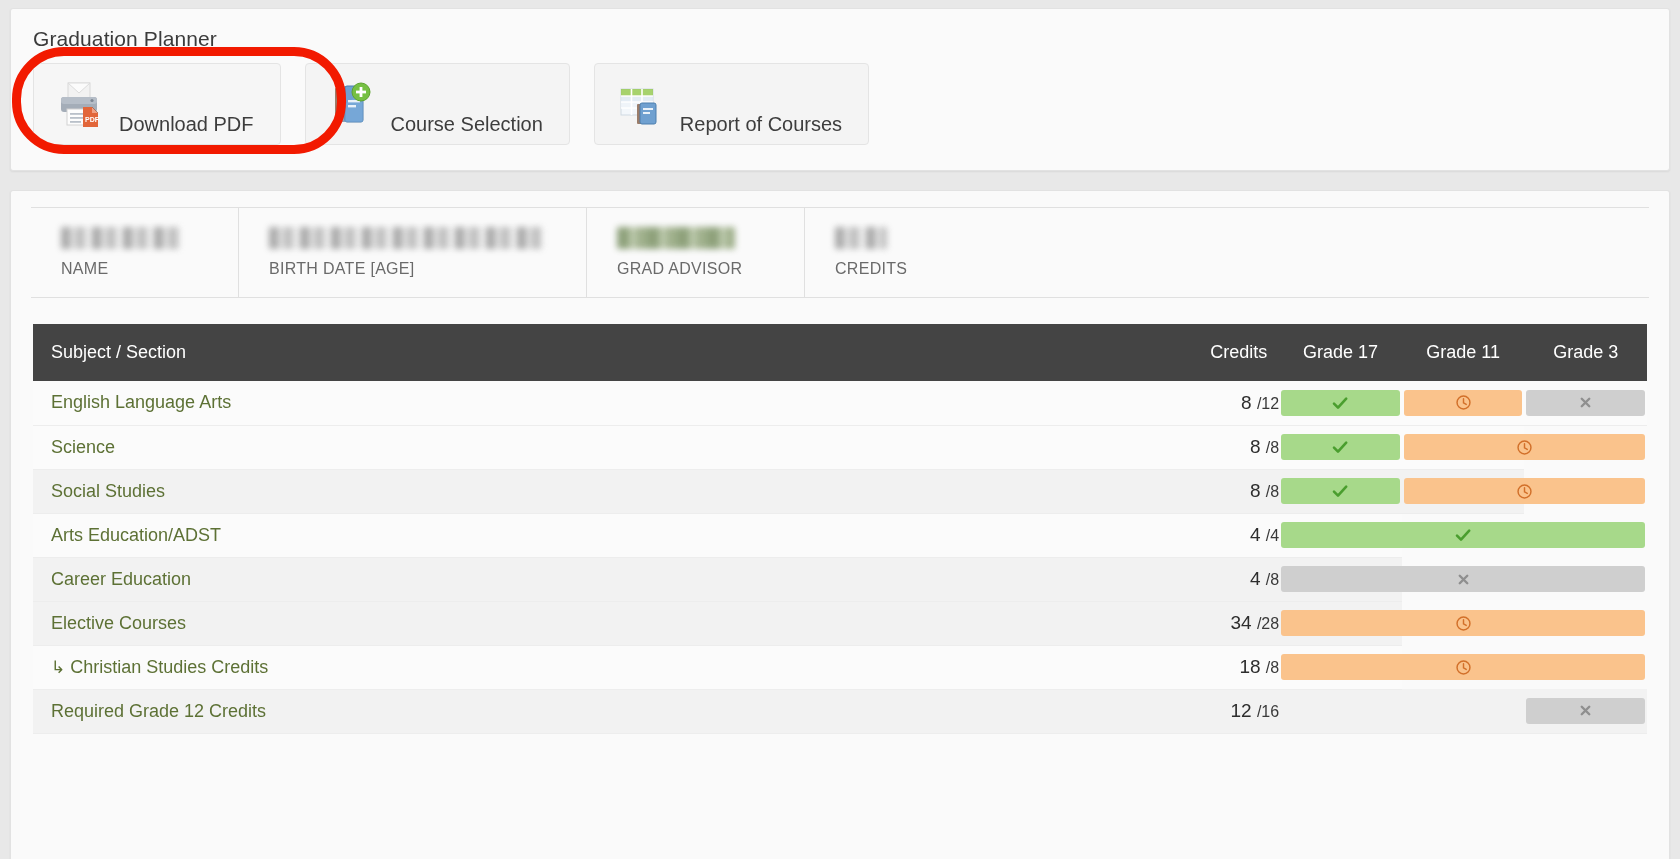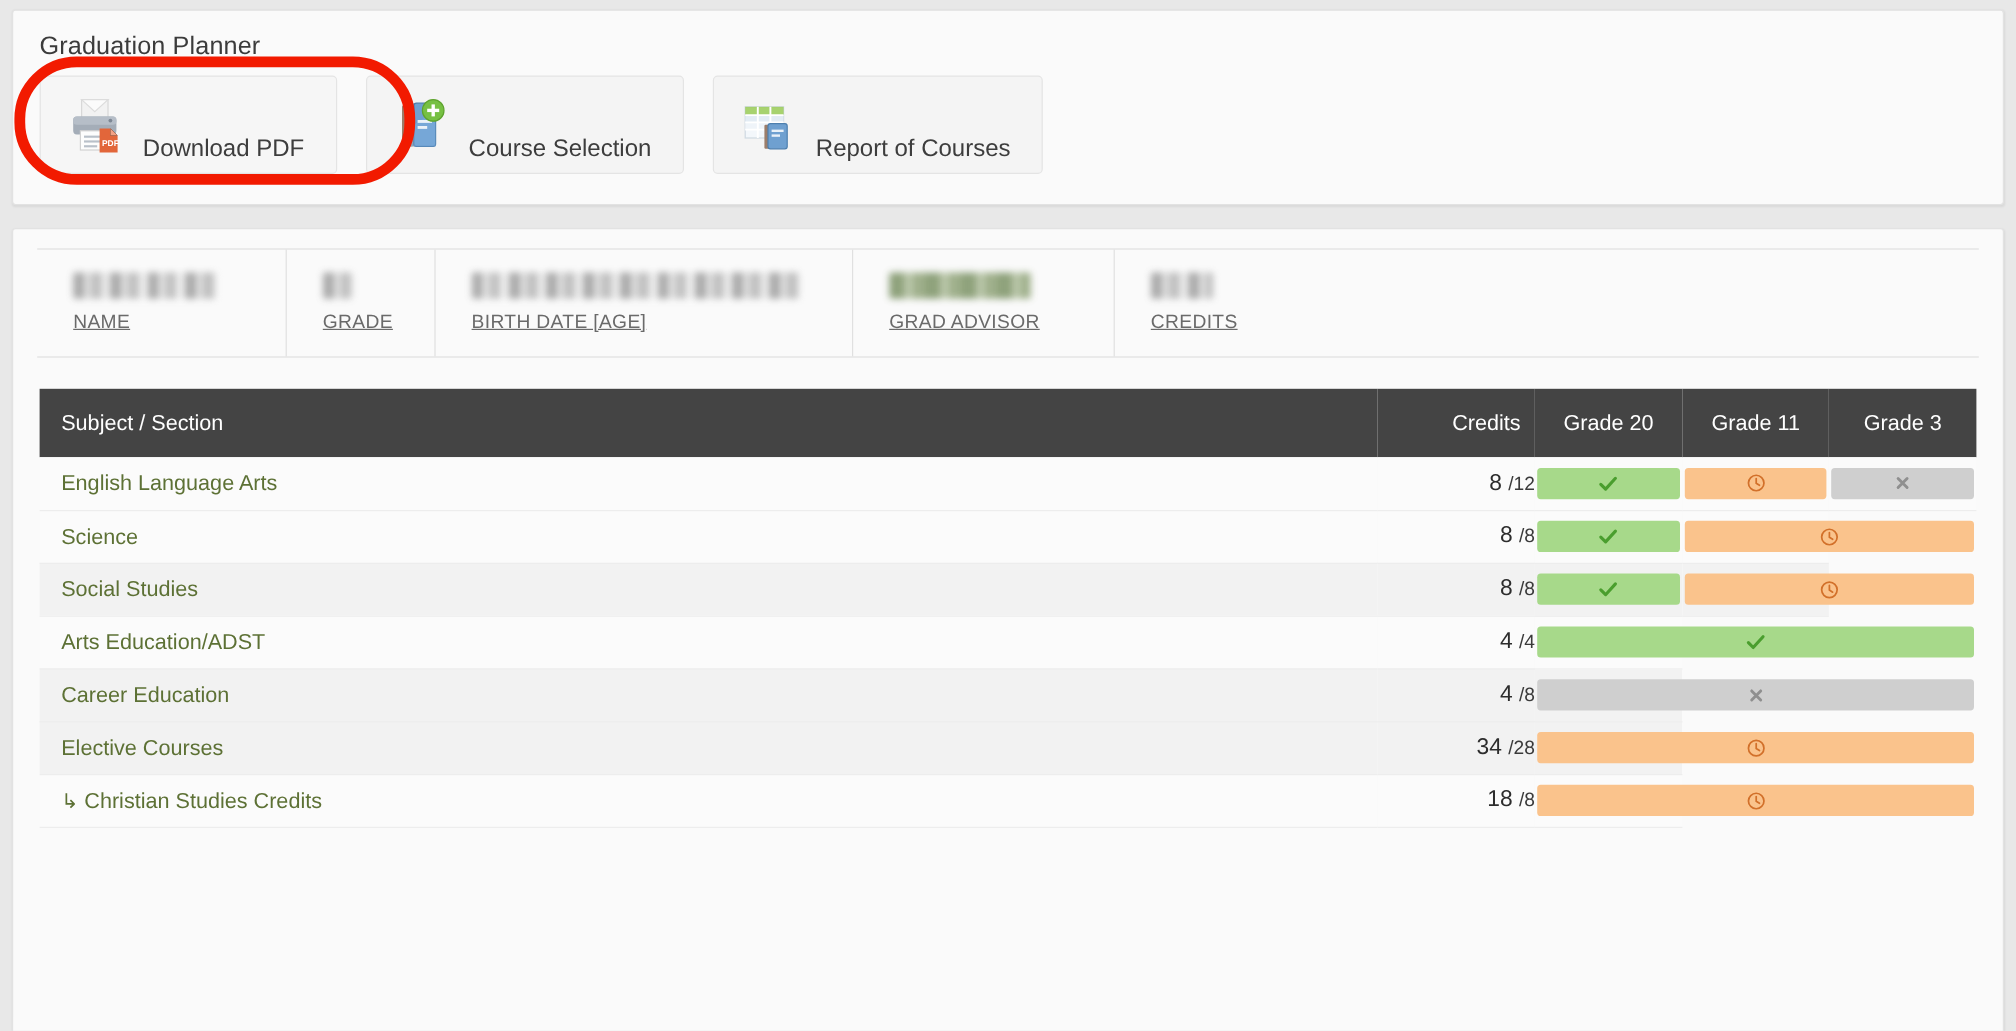--- a/index.html
+++ b/index.html
@@ -132,21 +132,20 @@
         rgba(110,135,85,.9) 0px, rgba(110,135,85,.9) 12px,
         rgba(150,170,125,.75) 12px, rgba(150,170,125,.75) 20px,
         rgba(125,148,98,.85) 20px, rgba(125,148,98,.85) 30px);
   }
 
   .info-label {
     font-size: 16px;
     color: #6a6a6a;
     letter-spacing: .3px;
     white-space: nowrap;
-    text-decoration: underline;
   }
 
   
   #planner-table {
     margin: 26px 22px 0 22px;
     border-collapse: collapse;
     width: calc(100% - 44px);
     table-layout: fixed;
   }
 
@@ -295,24 +294,20 @@
 
   <div id="content-card" class="card">
 
     <div id="info-strip">
 
       <div class="info-cell" style="width:208px">
         <div class="info-value redact" style="width:119px"></div>
         <div class="info-label">NAME</div>
       </div>
 
-      <div class="info-cell" style="width:124px">
-        <div class="info-value redact" style="width:24px"></div>
-        <div class="info-label">GRADE</div>
-      </div>
 
       <div class="info-cell" style="width:348px">
         <div class="info-value redact" style="width:273px"></div>
         <div class="info-label">BIRTH DATE [AGE]</div>
       </div>
 
       <div class="info-cell" style="width:218px">
         <div class="info-value redact green" style="width:118px"></div>
         <div class="info-label">GRAD ADVISOR</div>
       </div>
@@ -329,21 +324,21 @@
         <col class="c-subject">
           <col class="c-credits">
         <col class="c-g10">
           <col class="c-g11">
           <col class="c-g12">
       </colgroup>
       <thead>
         <tr>
           <th class="col-subject">Subject / Section</th>
           <th class="col-credits">Credits</th>
-          <th class="col-grade">Grade 20</th>
+          <th class="col-grade">Grade 17</th>
           <th class="col-grade">Grade 11</th>
           <th class="col-grade">Grade 3</th>
         </tr>
       </thead>
       <tbody id="table-body">
           <tr class="odd">
             <td><span class="subject-name">English Language Arts</span></td>
             <td class="credits-cell"><span>8</span> <span class="denom">/12</span></td>
             <td class="status-td">
               <div class="bar green">
@@ -445,17 +440,30 @@
             <td class="credits-cell"><span>18</span> <span class="denom">/8</span></td>
             <td class="status-td">
               <div class="bar amber span3">
                 <svg width="17" height="17" viewBox="0 0 20 20">
                   <circle cx="10" cy="10" r="7.6" fill="none" stroke="#d2702a" stroke-width="1.7"></circle>
                   <path d="M10 5.6 V10.3 L13.2 12.3" fill="none" stroke="#d2702a" stroke-width="1.7" stroke-linecap="round"></path>
                 </svg>
               </div>
             </td>
           </tr>
+          <tr class="even">
+            <td><span class="subject-name">Required Grade 12 Credits</span></td>
+            <td class="credits-cell"><span>12</span> <span class="denom">/16</span></td>
+            <td class="status-td"></td>
+            <td class="status-td"></td>
+            <td class="status-td">
+              <div class="bar gray">
+                <svg width="15" height="15" viewBox="0 0 20 20">
+                  <path d="M5 5 L15 15 M15 5 L5 15" fill="none" stroke="#8f8f8f" stroke-width="3.2" stroke-linecap="round"></path>
+                </svg>
+              </div>
+            </td>
+          </tr>
         </tbody>
     </table>
 
   </div>
 </div>
 
 </body></html>

